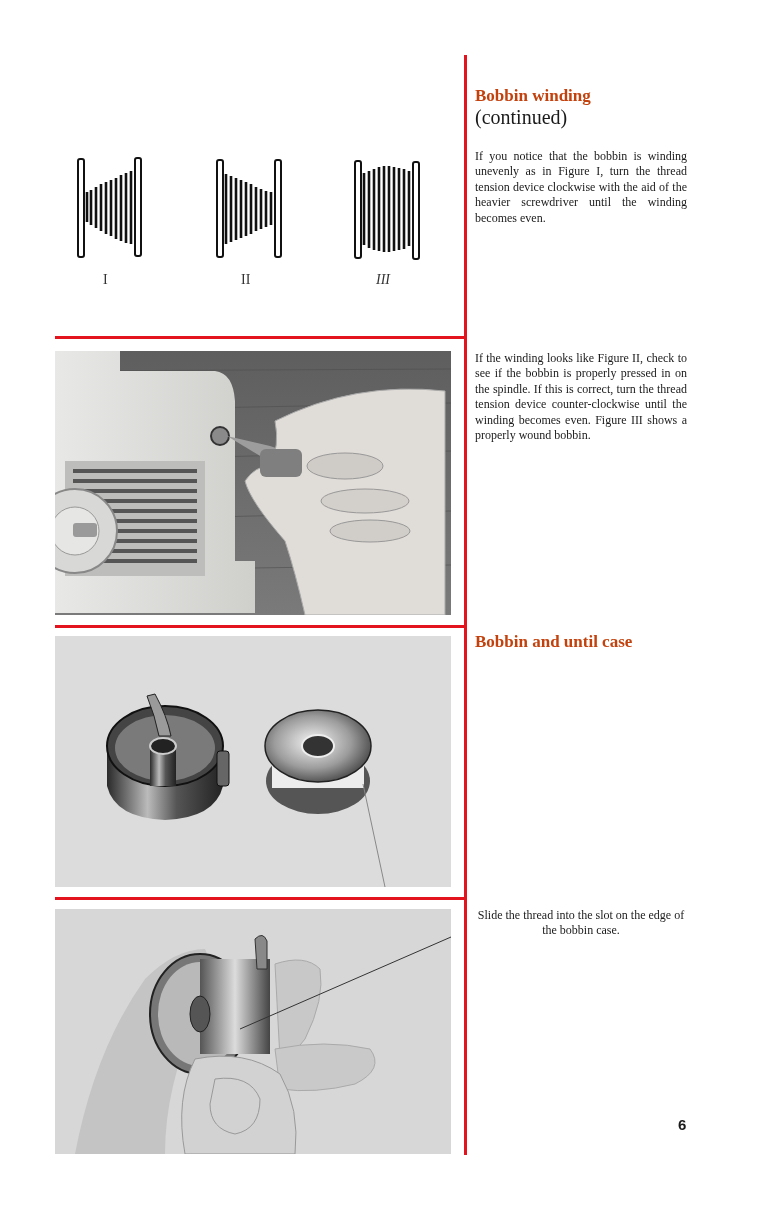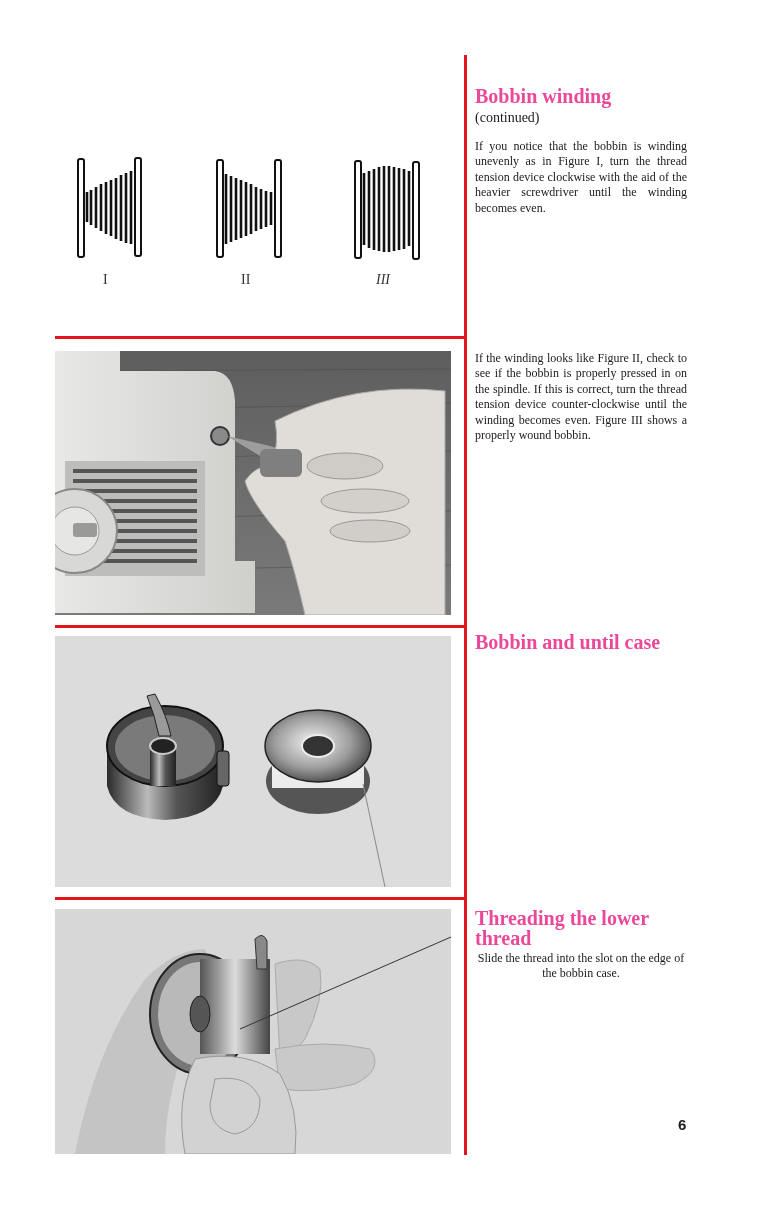--- a/index.html
+++ b/index.html
@@ -4,22 +4,22 @@
   <style>
     html, body { margin:0; padding:0; }
     body {
       width:770px; height:1210px; background:#ffffff; position:relative; overflow:hidden;
       font-family:"Liberation Serif", "DejaVu Serif", serif; color:#1a1a1a;
     }
     .vline { position:absolute; left:464px; top:55px; width:3px; height:1100px; background:#e3141d; }
     .hline { position:absolute; left:55px; width:412px; height:3px; background:#e3141d; }
     .panel { position:absolute; left:55px; width:396px; background:#d9d9d9; overflow:hidden; }
     .text-block { position:absolute; left:475px; width:212px; }
-    .heading { font-weight:bold; font-size:20px; line-height:20px; margin:0 0 3px 0; color:#ec4899; }
-    .sub { font-size:14px; line-height:17px; margin:0 0 13px 0; }
+    .heading { font-weight:bold; font-size:17px; line-height:20px; margin:0 0 3px 0; color:#c2410c; }
+    .sub { font-size:20px; line-height:17px; margin:0 0 23px 0; }
     .body { font-size:12px; line-height:15.4px; text-align:justify; margin:0; hyphens:manual; }
     .pagenum { position:absolute; left:678px; top:1116px; font-family:"Liberation Sans", sans-serif; font-weight:bold; font-size:15px; }
     .fig-label { position:absolute; top:272px; font-size:14px; color:#333; }
     svg { display:block; }
   </style>
 </head>
 <body>
 
 <div class="vline"></div>
 <div class="hline" style="top:336px;"></div>
@@ -197,17 +197,16 @@
 
 <div class="text-block" style="top:351px;">
   <p class="body">If the winding looks like Figure II, check to see if the bobbin is properly pressed in on the spindle. If this is correct, turn the thread tension device coun­ter-clockwise until the winding becomes even. Figure III shows a properly wound bobbin.</p>
 </div>
 
 <div class="text-block" style="top:632px;">
   <h2 class="heading">Bobbin and until case</h2>
 </div>
 
 <div class="text-block" style="top:908px;">
-  <h2 class="heading">Threading the lower thread</h2>
   <p class="body" style="text-align:center;">Slide the thread into the slot on the edge of the bobbin case.</p>
 </div>
 
 <span class="pagenum">6</span>
 
 </body></html>

